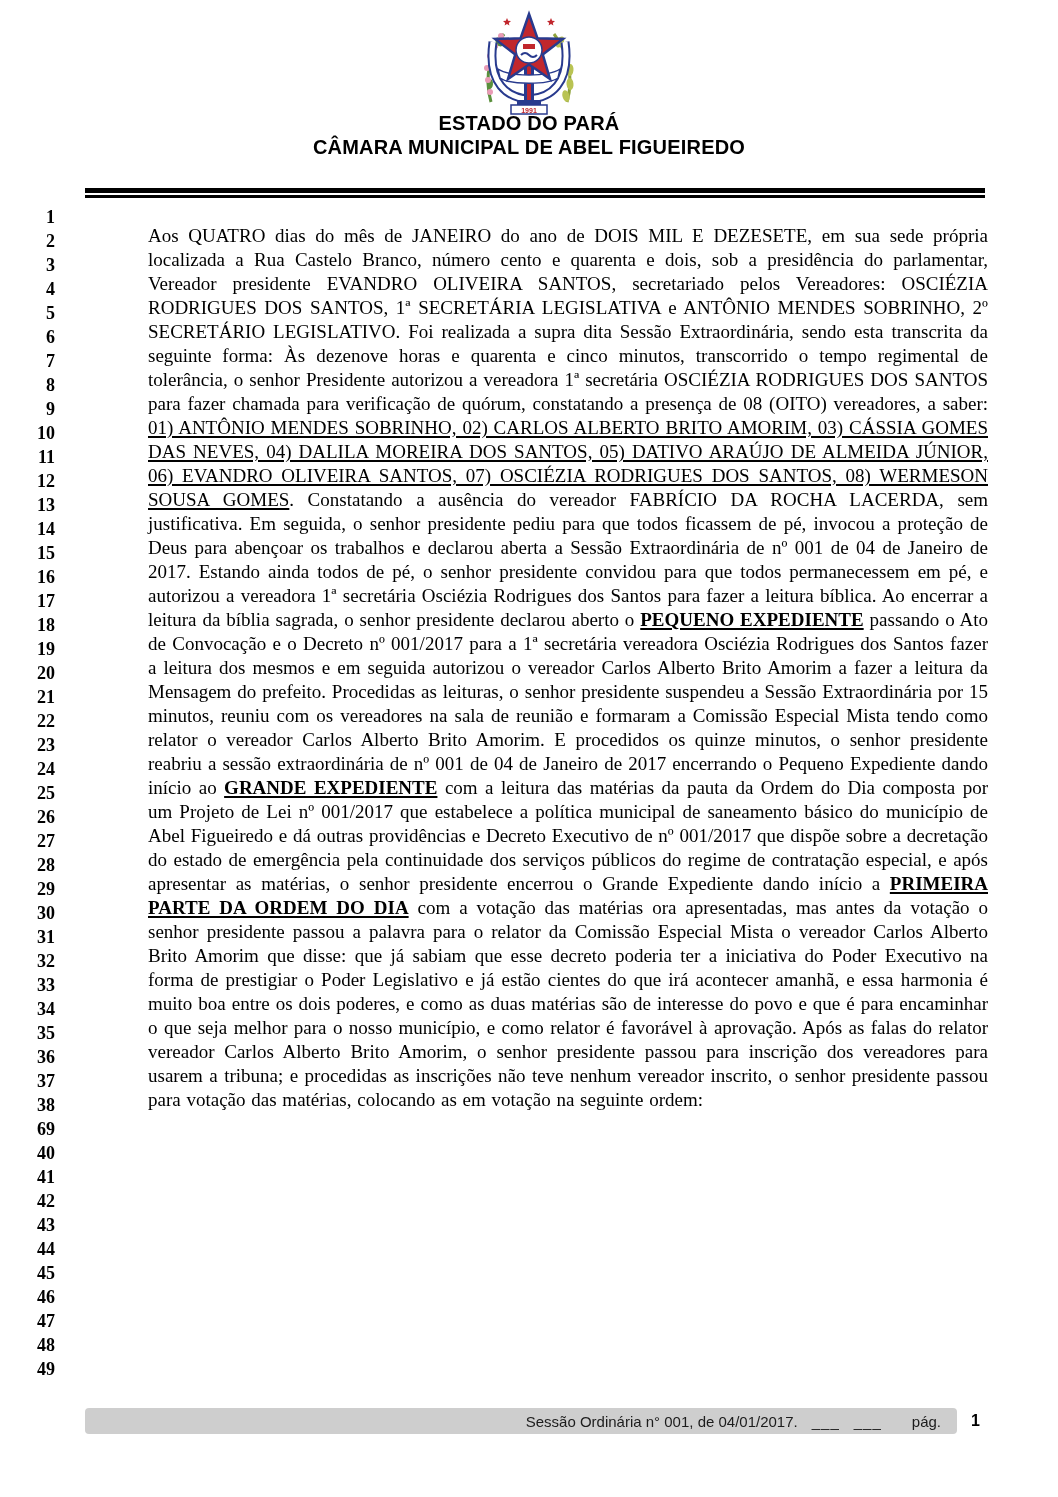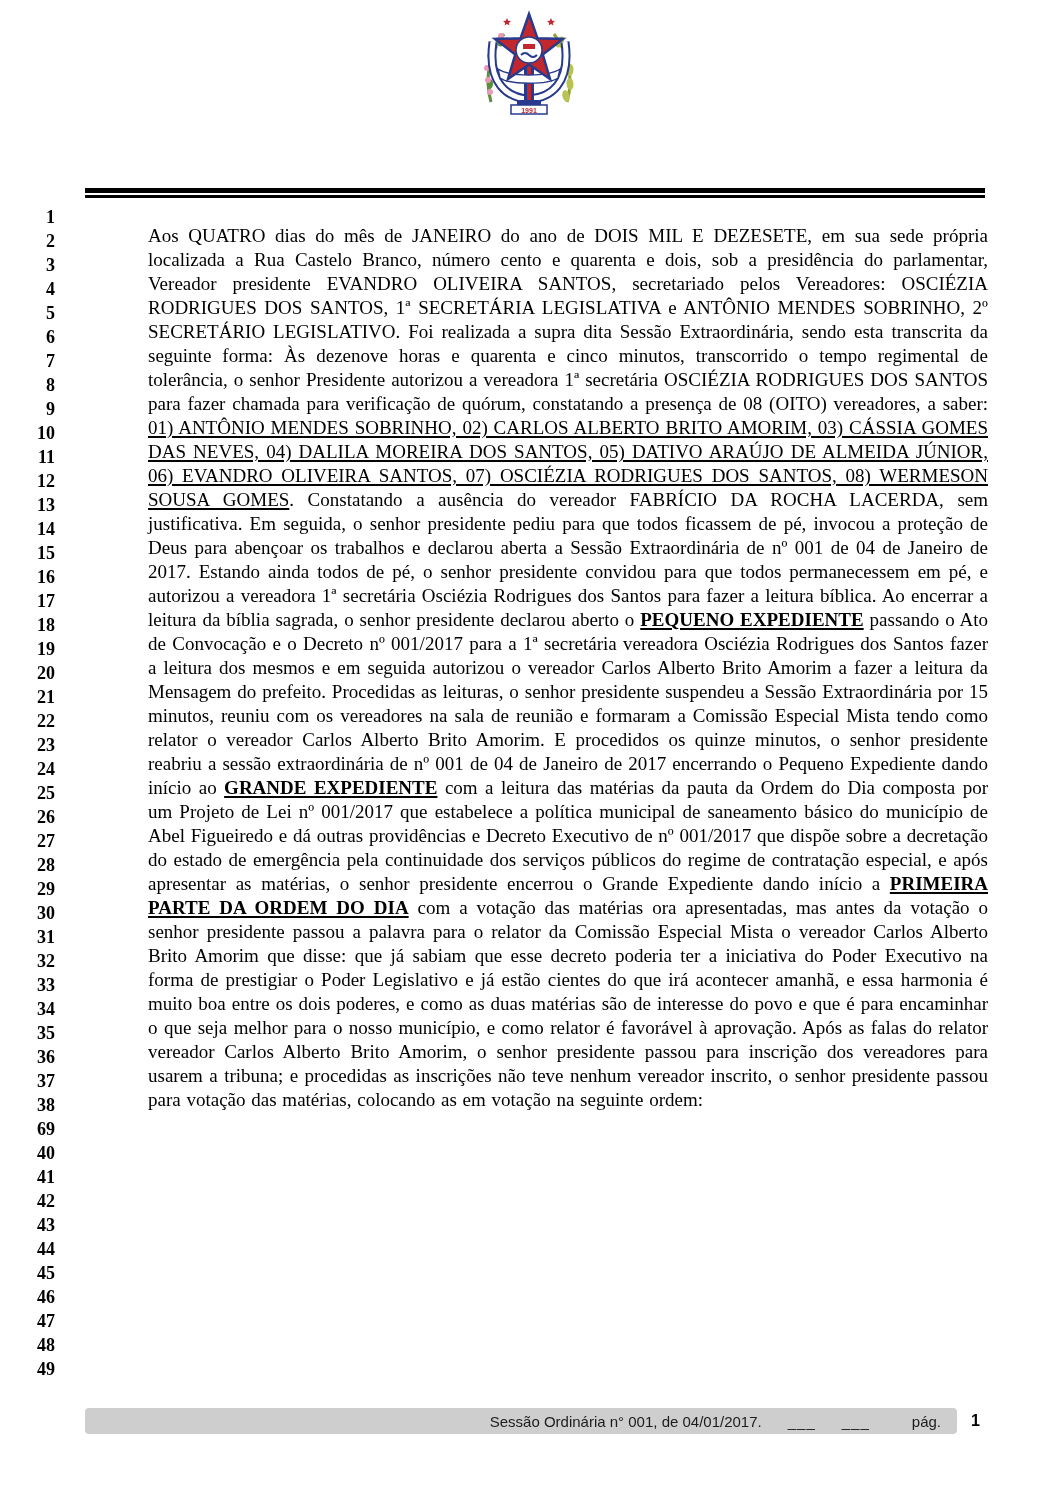--- a/index.html
+++ b/index.html
@@ -28,21 +28,21 @@
     font-size:19px; line-height:24px; text-align:justify;
   }
   .intro { margin:48px 0 0 382px; width:458px; text-align:justify; }
   .body-par { width:840px; text-align:justify; word-spacing:1px; }
   .b { font-weight:bold; }
   .u { text-decoration:underline; text-decoration-thickness:2px; text-underline-offset:2px; }
   .footer-bar {
     position:absolute; top:1408px; left:85px; width:872px; height:26px;
     background:#cecece; border-radius:4px;
     font-family:"Liberation Sans","DejaVu Sans",sans-serif; font-size:15px; color:#1c1c1c;
-    display:flex; justify-content:flex-end; align-items:center;gap:12px;
+    display:flex; justify-content:flex-end; align-items:center;
   }
   .f-blank { margin-left:14px; letter-spacing:1px; }
   .f-pag { margin-left:30px; margin-right:16px; }
   .page-num {
     position:absolute; top:1412px; left:971px;
     font-family:"Liberation Sans","DejaVu Sans",sans-serif;
     font-weight:bold; font-size:16px; line-height:18px;
   }
 </style>
 </head>
@@ -88,20 +88,22 @@
     <circle cx="75" cy="44" r="13" fill="#ffffff" stroke="#283a8e" stroke-width="1.5"></circle>
     <rect x="69" y="38" width="12" height="5" fill="#c1272d"></rect>
     <path d="M67,49 q4,-4 8,0 q4,4 8,0" fill="none" stroke="#283a8e" stroke-width="2"></path>
 
     <rect x="63" y="94" width="24" height="6" fill="#283a8e"></rect>
     <rect x="57" y="99" width="36" height="9" fill="#ffffff" stroke="#283a8e" stroke-width="1.5"></rect>
     <text x="75" y="106.5" text-anchor="middle" font-size="7" font-weight="bold" font-family="Liberation Sans, sans-serif" fill="#c1272d">1991</text>
   </svg>
 
   <div class="header-lines">
+    <div>ESTADO DO PARÁ</div>
+    <div>CÂMARA MUNICIPAL DE ABEL FIGUEIREDO</div>
   </div>
 
   <div class="rule"></div>
 
   <div class="content">
     <div class="line-numbers">
         <div>1</div>
         <div>2</div>
         <div>3</div>
         <div>4</div>

